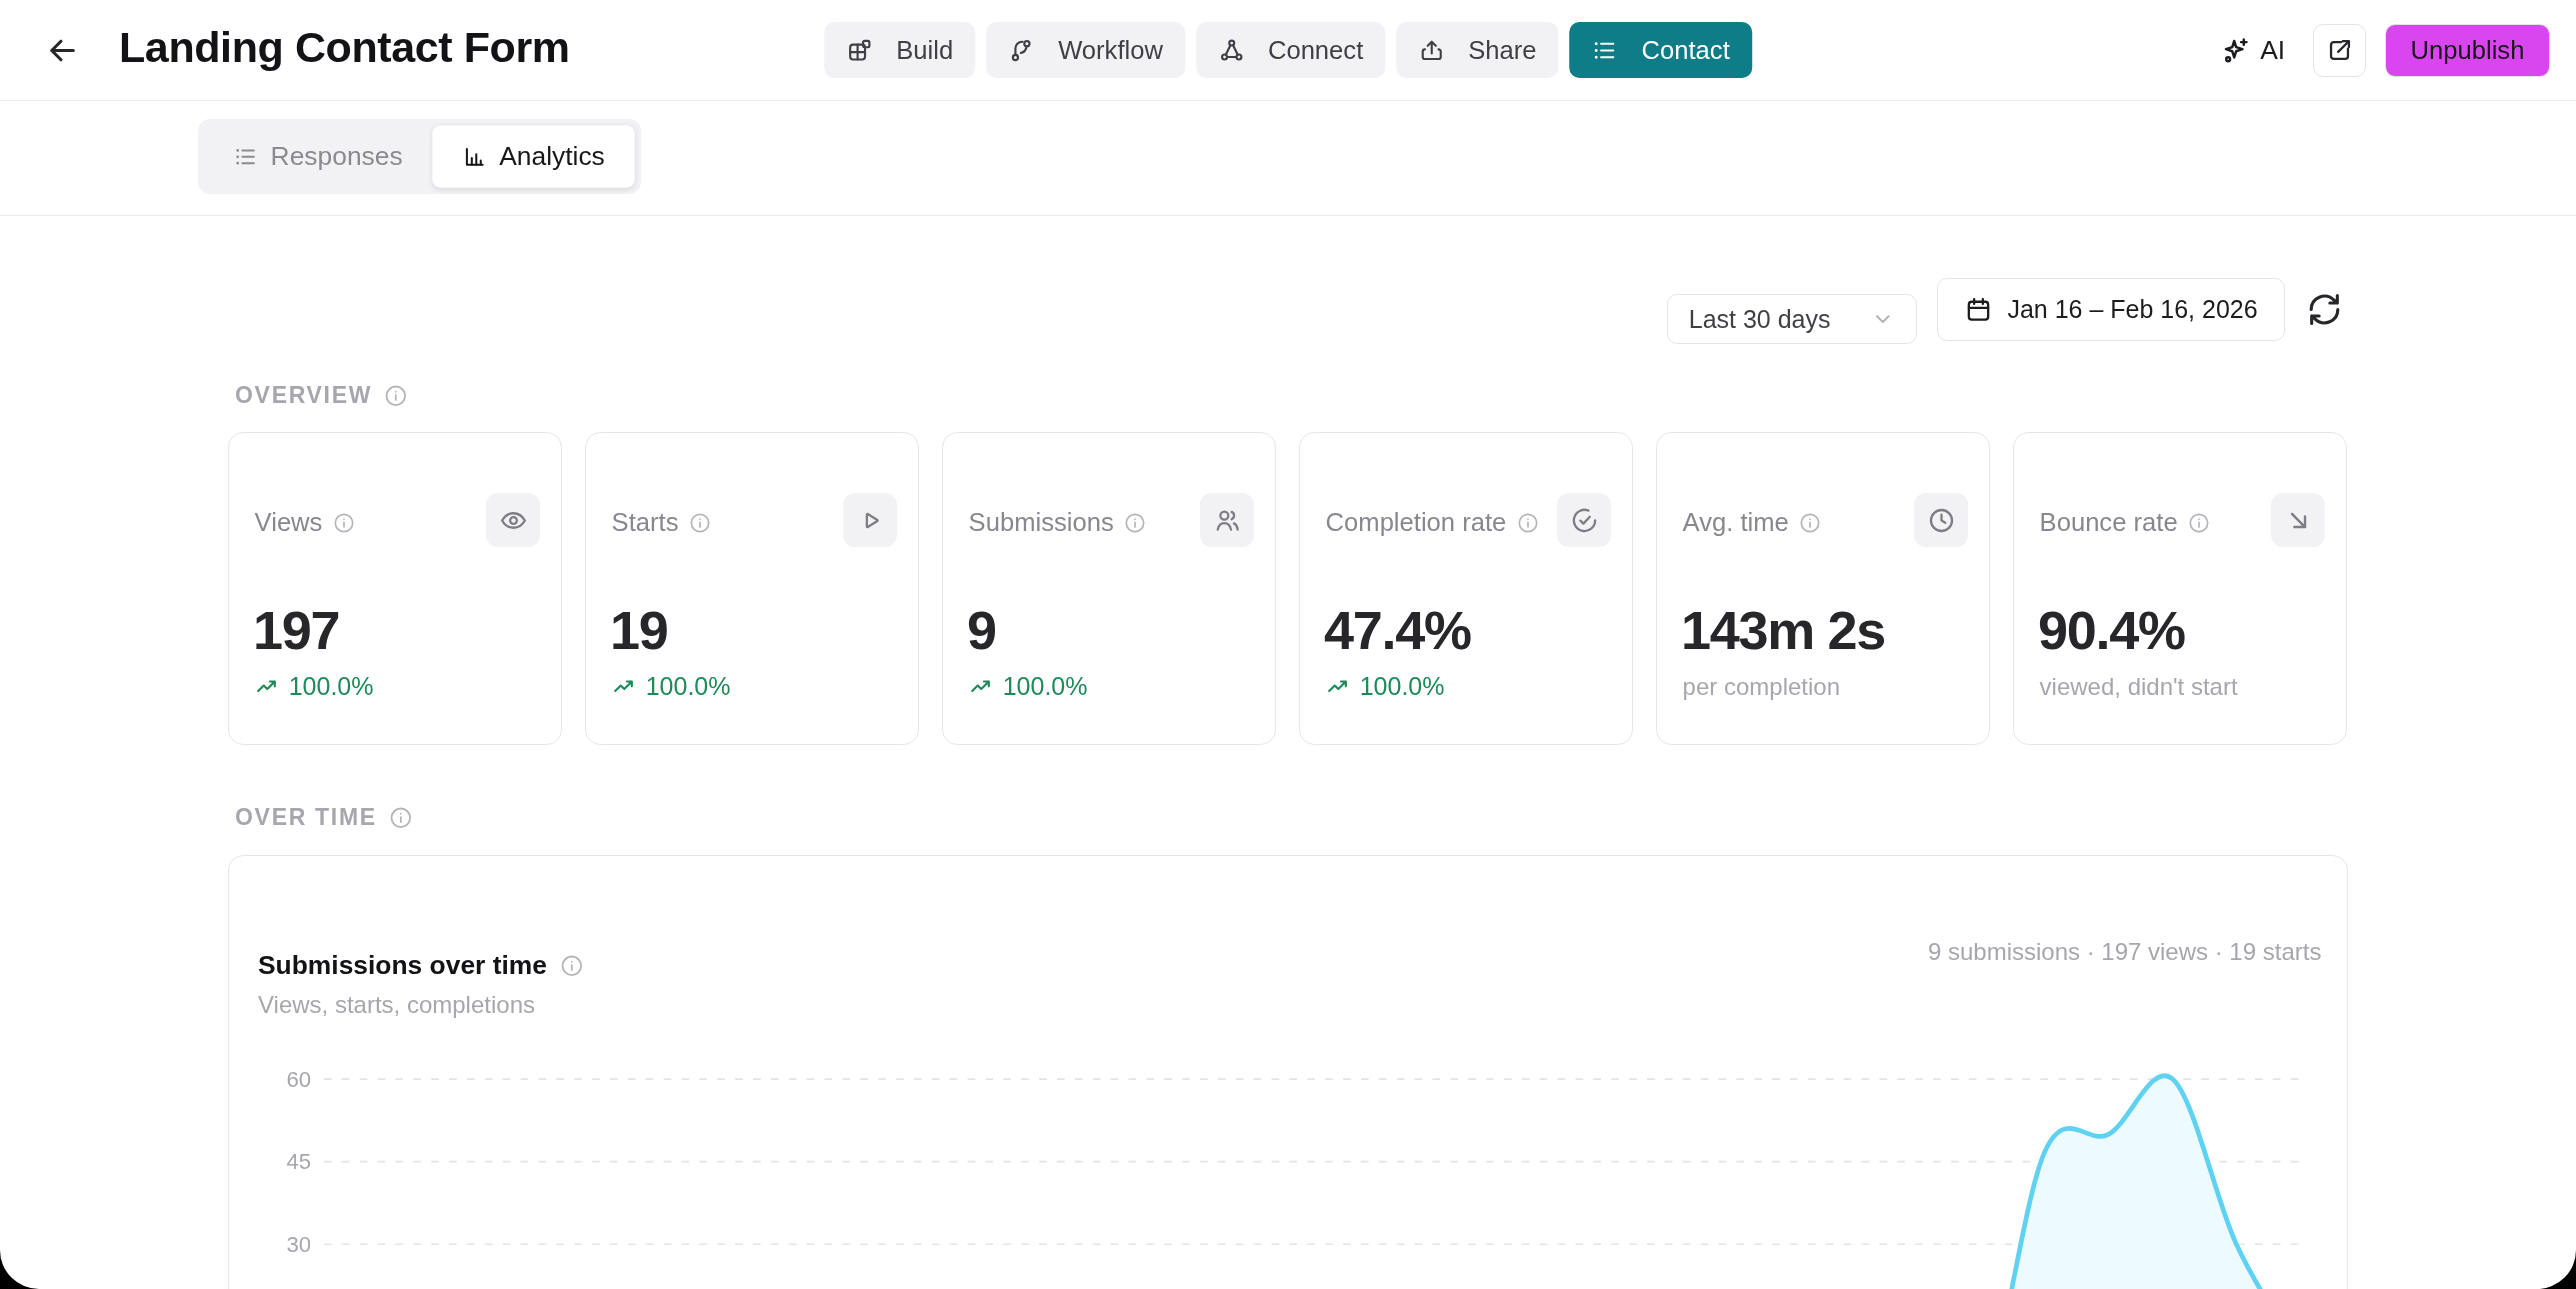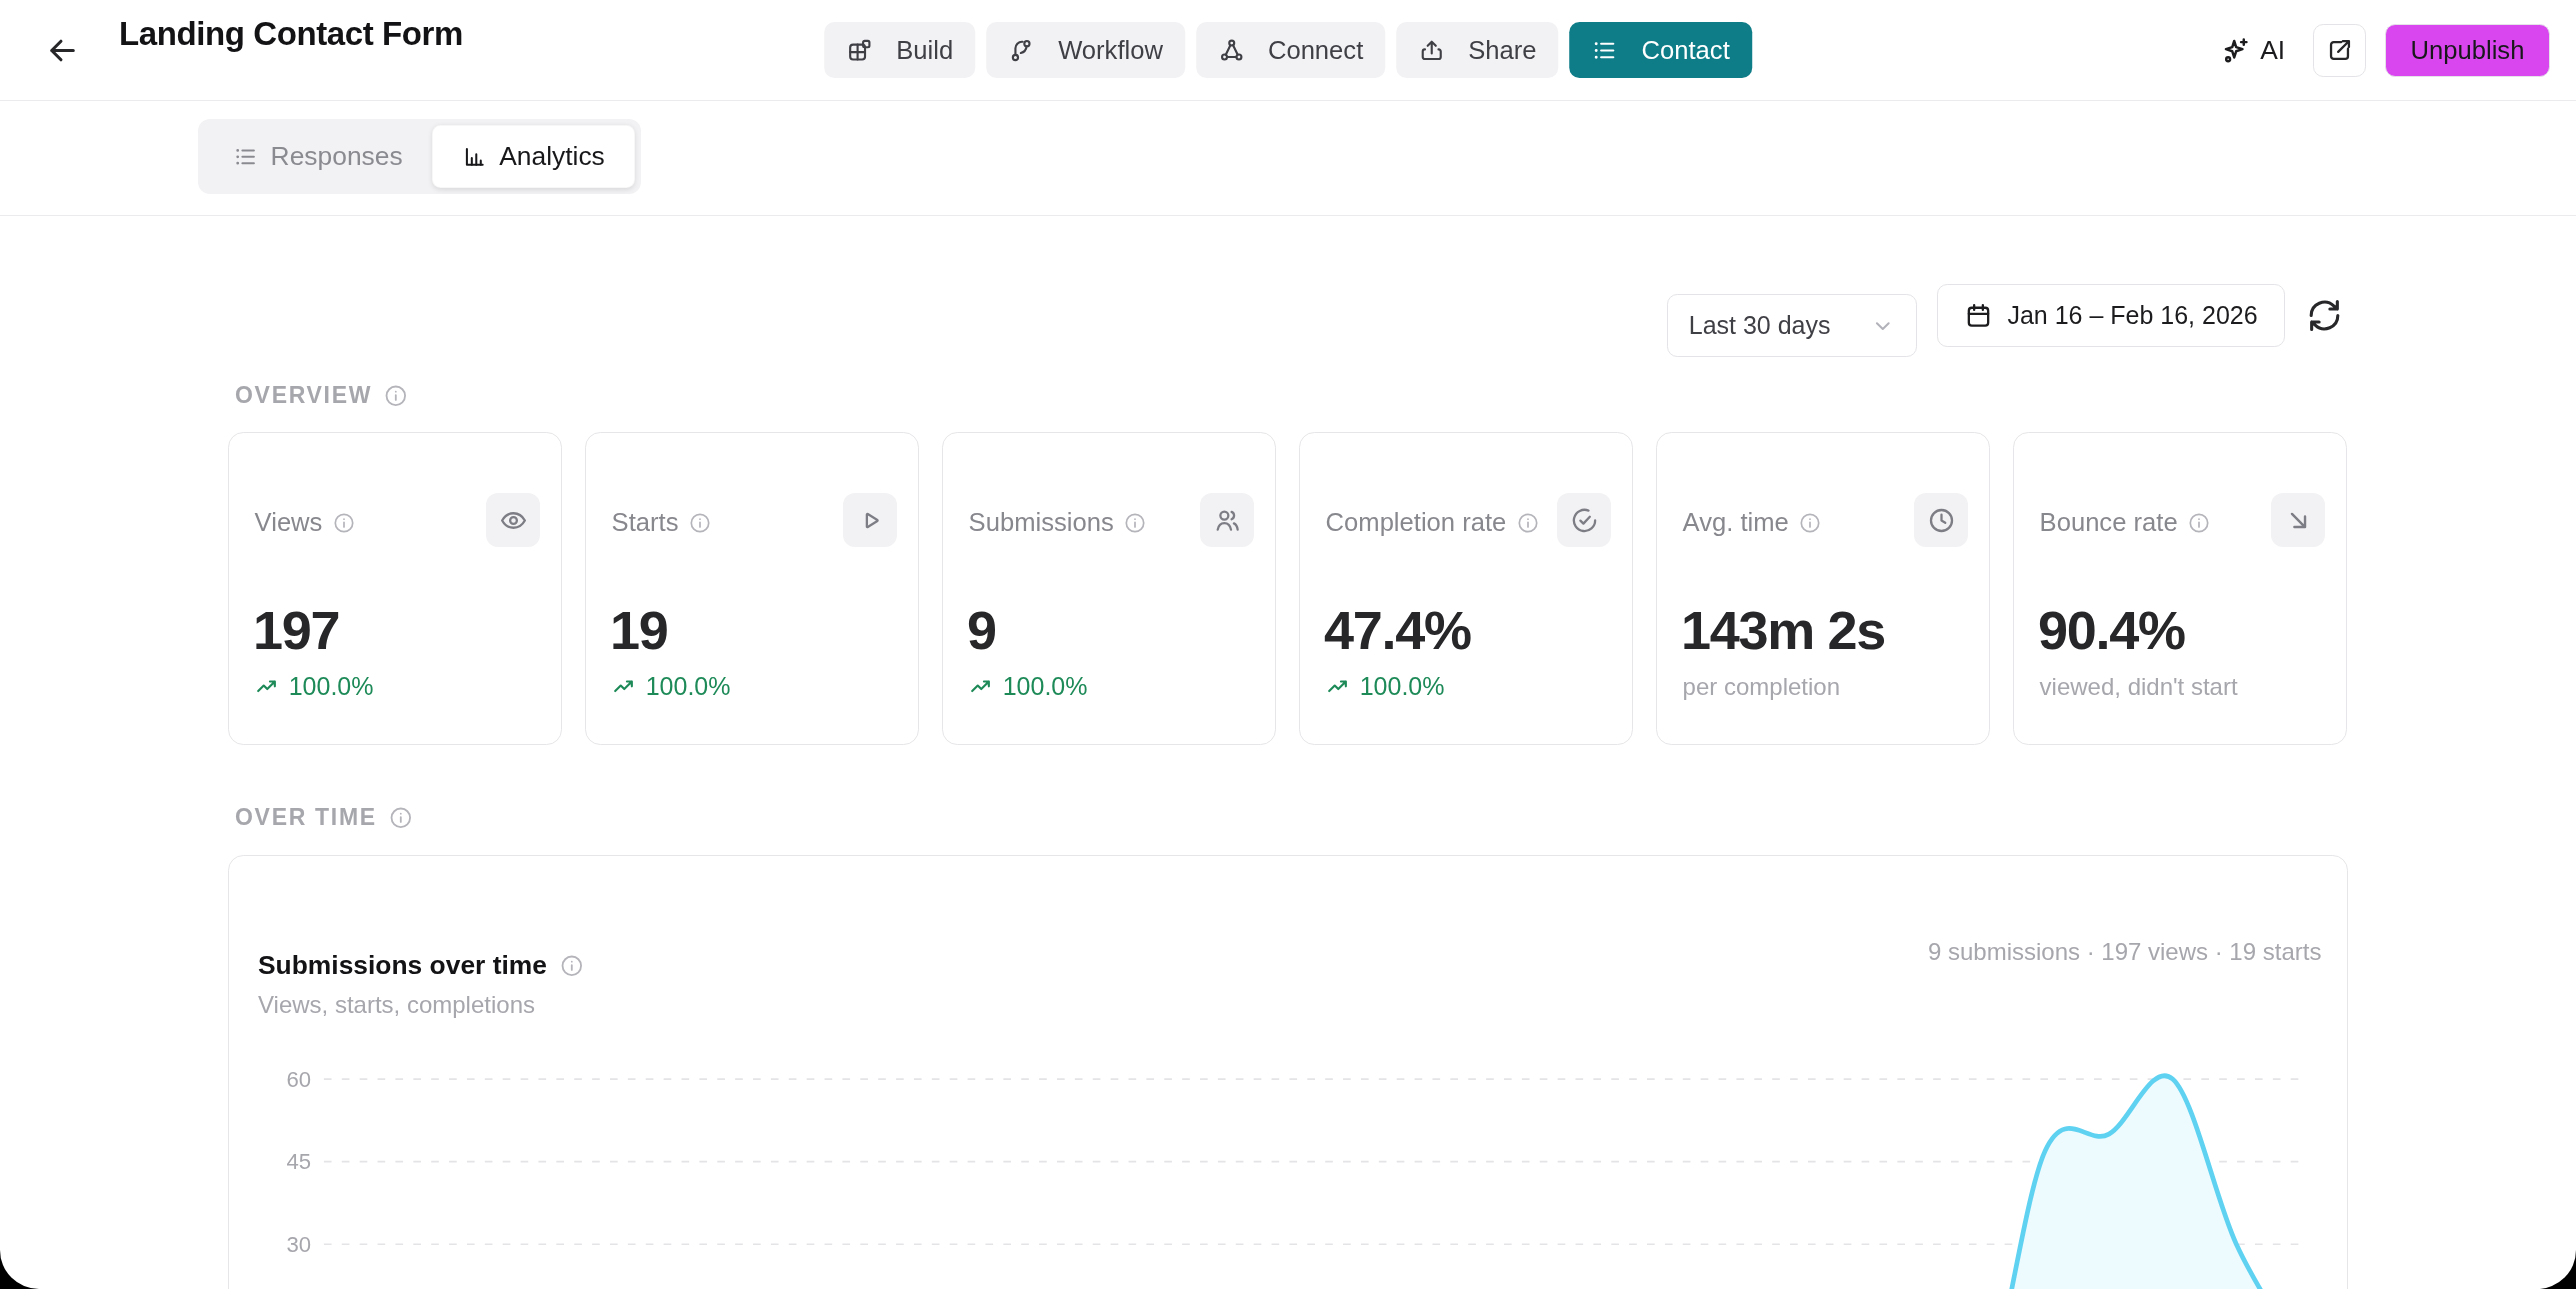--- a/index.html
+++ b/index.html
@@ -8,39 +8,39 @@
   body { background:#000; font-family:"Liberation Sans", sans-serif; }
   .page { position:fixed; inset:0; background:#fff; border-radius:0 0 39px 39px; overflow:hidden; }
 
   .ic { display:inline-flex; flex:none; }
   .ic svg { width:100%; height:100%; display:block; } .i28{width:24px;height:24px} .i30{width:25.6px;height:25.6px}
   .i32{width:27px;height:27px} .i34{width:29px;height:29px} .i36{width:31px;height:31px}
 
   
   .topbar { position:absolute; top:0; left:0; right:0; height:101px; border-bottom:1.7px solid #ebebee; background:#fff; }
   .back-btn { position:absolute; left:44px; top:32px; width:37px; height:37px; color:#27272a; cursor:pointer; }
-  .app-title { position:absolute; left:119px; top:15px; font-size:33px; font-weight:700; color:#131316; letter-spacing:-0.4px; }
+  .app-title { position:absolute; left:119px; top:23px; font-size:43px; font-weight:700; color:#131316; letter-spacing:-0.4px; }
   .navgroup { position:absolute; left:50%; top:22px; transform:translateX(-50%); display:flex; gap:11px; }
   .navbtn { height:56px; display:flex; align-items:center; gap:23px; padding:0 22px; background:#f2f2f4; border-radius:10.2px; font-size:25.6px; font-weight:500; color:#3f3f46; cursor:pointer; }
   .navbtn.active { background:#0f7d88; color:#fff; }
   .top-right { position:absolute; right:25.6px; top:24px; display:flex; align-items:center; gap:19px; height:53px; }
   .ai-btn { display:flex; align-items:center; gap:9.4px; font-size:26.4px; font-weight:500; color:#1c1c1f; padding:0 8.5px; cursor:pointer; }
   .sq-btn { width:53px; height:53px; border:1.7px solid #e4e4e8; border-radius:10.2px; display:flex; align-items:center; justify-content:center; color:#27272a; background:#fff; cursor:pointer; }
   .unpublish-btn { height:53px; padding:0 25px; border:1.7px solid #e4e4e8; border-radius:10.2px; display:flex; align-items:center; font-size:25.6px; font-weight:500; color:#18181b; background:#d946ef; cursor:pointer; }
 
   
   .band { position:absolute; top:102px; left:0; right:0; height:114px; border-bottom:1.7px solid #ebebee; background:#fff; }
   .segmented { position:absolute; left:198px; top:17px; height:75px; background:#f2f2f4; border-radius:12px; padding:6px; display:flex; align-items:stretch; }
   .seg-item { display:flex; align-items:center; gap:12px; padding:0 29px; font-size:26.4px; font-weight:500; border-radius:8.5px; cursor:pointer; }
   .seg-item.inactive { color:#8a8a91; }
   .seg-item.active { background:#fff; color:#18181b; box-shadow:0 1.7px 5.1px rgba(0,0,0,0.10); border:0.9px solid rgba(0,0,0,0.03); }
 
   
   .controls { position:absolute; top:274px; right:232px; display:flex; align-items:center; gap:20.4px; }
-  .select { height:63px; border:1.7px solid #e4e4e8; border-radius:10.2px; display:flex; align-items:center; gap:39px; padding:0 20.4px; font-size:25px; color:#3f3f46; background:#fff; cursor:pointer;margin-top:20px; }
+  .select { height:50px; border:1.7px solid #e4e4e8; border-radius:10.2px; display:flex; align-items:center; gap:39px; padding:0 20.4px; font-size:25px; color:#3f3f46; background:#fff; cursor:pointer;margin-top:20px; }
   .select .chev { color:#b2b2ba; }
   .datebtn { height:63px; border:1.7px solid #e4e4e8; border-radius:10.2px; display:flex; align-items:center; gap:14.5px; padding:0 26px; font-size:25px; font-weight:500; color:#1c1c1f; background:#fff; cursor:pointer; }
   .refresh-btn { width:39px; height:39px; color:#27272a; cursor:pointer; }
 
   
   .sec-label { position:absolute; display:flex; align-items:center; gap:11px; font-size:23px; font-weight:600; letter-spacing:1.7px; color:#a6a6ad; }
   .sec-label .ic { color:#b4b4bb; }
 
   
   .cards { position:absolute; left:228px; top:432px; width:2119px; display:grid; grid-template-columns:repeat(6,1fr); gap:23px; }

